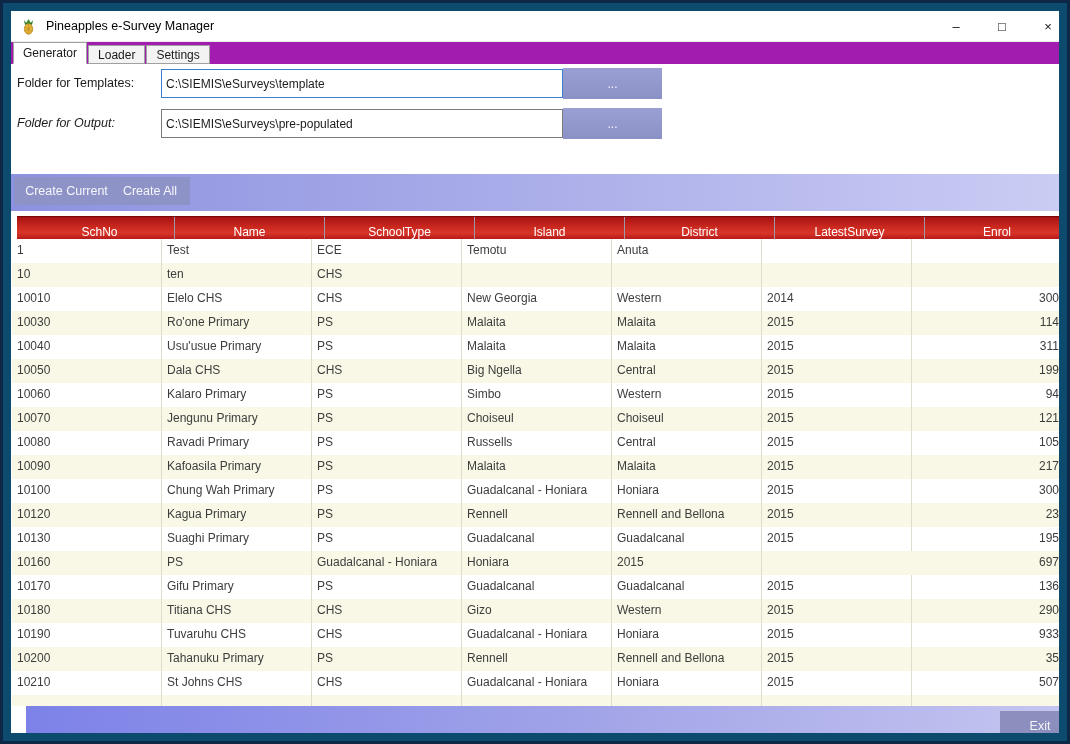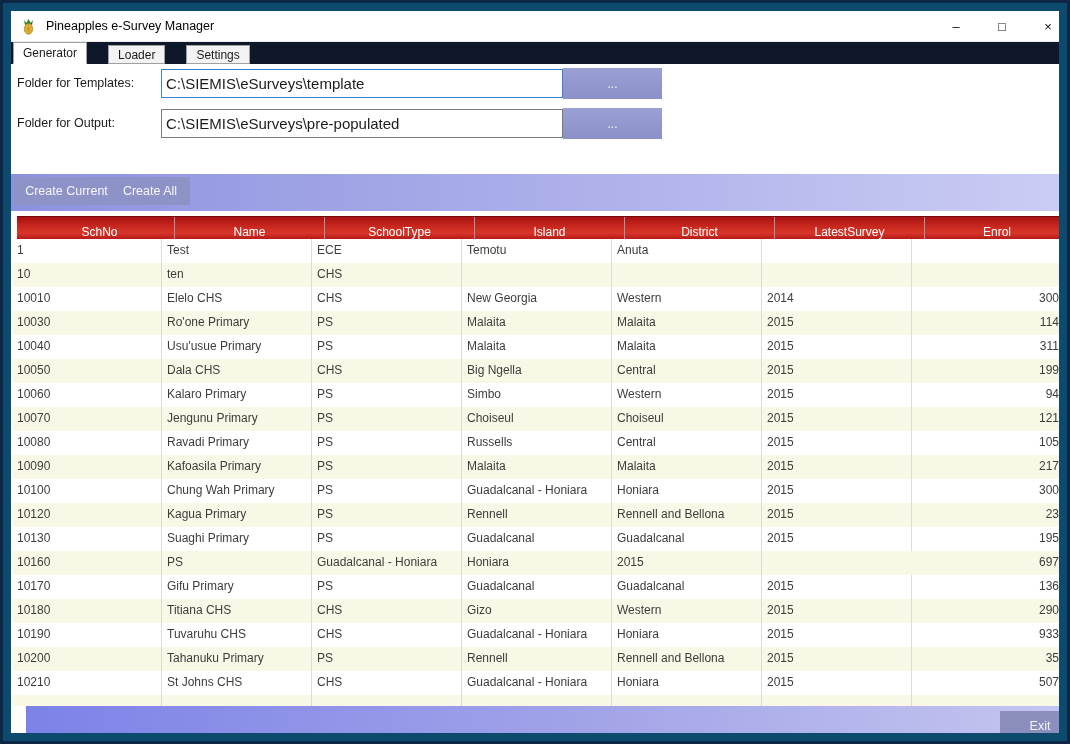--- a/index.html
+++ b/index.html
@@ -13,29 +13,29 @@
   }
   
   .titlebar{position:absolute;left:0;top:0;width:1060px;height:31px;background:#ffffff;
     display:flex;align-items:center;border-bottom:1px solid #ececec;}
   .app-icon{width:17px;height:17px;margin-left:9px;display:inline-flex;}
   .title{margin-left:9px;font-size:12.5px;color:#000;}
   .win-controls{margin-left:auto;display:flex;height:100%;}
   .wc{width:46px;height:100%;display:flex;align-items:center;justify-content:center;
     font-size:13px;color:#111;cursor:default;}
   
-  .tabstrip{position:absolute;left:0;top:31px;width:1060px;height:22px;background:#0f172a;
-    display:flex;align-items:flex-end;gap:20px;}
+  .tabstrip{position:absolute;left:0;top:31px;width:1060px;height:22px;background:#a21caf;
+    display:flex;align-items:flex-end;}
   .tab{font-size:12px;color:#1a1a1a;padding:0 9px;display:flex;align-items:center;justify-content:center;
     border:1px solid #a0a0a0;background:#f3f3f3;height:19px;margin-right:1px;}
   .tab.active{background:#fff;height:22px;border-bottom:1px solid #fff;margin-left:2px;z-index:2;}
   
   .form-label{position:absolute;left:6px;font-size:12.5px;color:#1c1c1c;line-height:29px;}
   .textbox{position:absolute;left:150px;width:402px;height:29px;background:#fff;
-    border:1px solid #7a7a7a;font-size:15px;color:#1c1c1c;padding:0 4px;outline:none;}
+    border:1px solid #7a7a7a;font-size:12px;color:#1c1c1c;padding:0 4px;outline:none;}
   .textbox.focused{border:1px solid #3b7fd4;}
   .browse-btn{position:absolute;left:552px;width:99px;height:31px;border:none;
     background:linear-gradient(180deg,#9aa0d4,#8b90c6);color:#f5f5fb;font-size:12px;cursor:pointer;}
   
   .toolbar{position:absolute;left:0;top:163px;width:1060px;height:37px;
     background:linear-gradient(90deg,#8d92e0 0%,#aeb1ea 55%,#cbcdf4 100%);}
   .tool-btn{position:absolute;top:3px;height:28px;border:none;background:#8e93c7;
     color:#f6f6fc;font-size:12.5px;cursor:pointer;padding:0 10px;}
   .tool-btn.b1{left:3px;width:105px;}
   .tool-btn.b2{left:99px;width:80px;}
@@ -87,21 +87,21 @@
     <div class="tabstrip">
       <div class="tab active">Generator</div>
       <div class="tab">Loader</div>
       <div class="tab">Settings</div>
     </div>
 
     <div class="form-label" style="top:58px;">Folder for Templates:</div>
     <input class="textbox focused" style="top: 58px;" type="text" value="C:\SIEMIS\eSurveys\template">
     <button class="browse-btn" style="top:57px;">...</button>
 
-    <div class="form-label" style="top:98px;">Folder for Output:</div>
+    <div class="form-label" style="top:98px;font-style:italic;">Folder for Output:</div>
     <input class="textbox" style="top: 98px;" type="text" value="C:\SIEMIS\eSurveys\pre-populated">
     <button class="browse-btn" style="top:97px;">...</button>
 
     <div class="toolbar">
       <button class="tool-btn b1">Create Current</button>
       <button class="tool-btn b2">Create All</button>
     </div>
 
     <div class="grid-header">
         <div class="th">SchNo</div>

